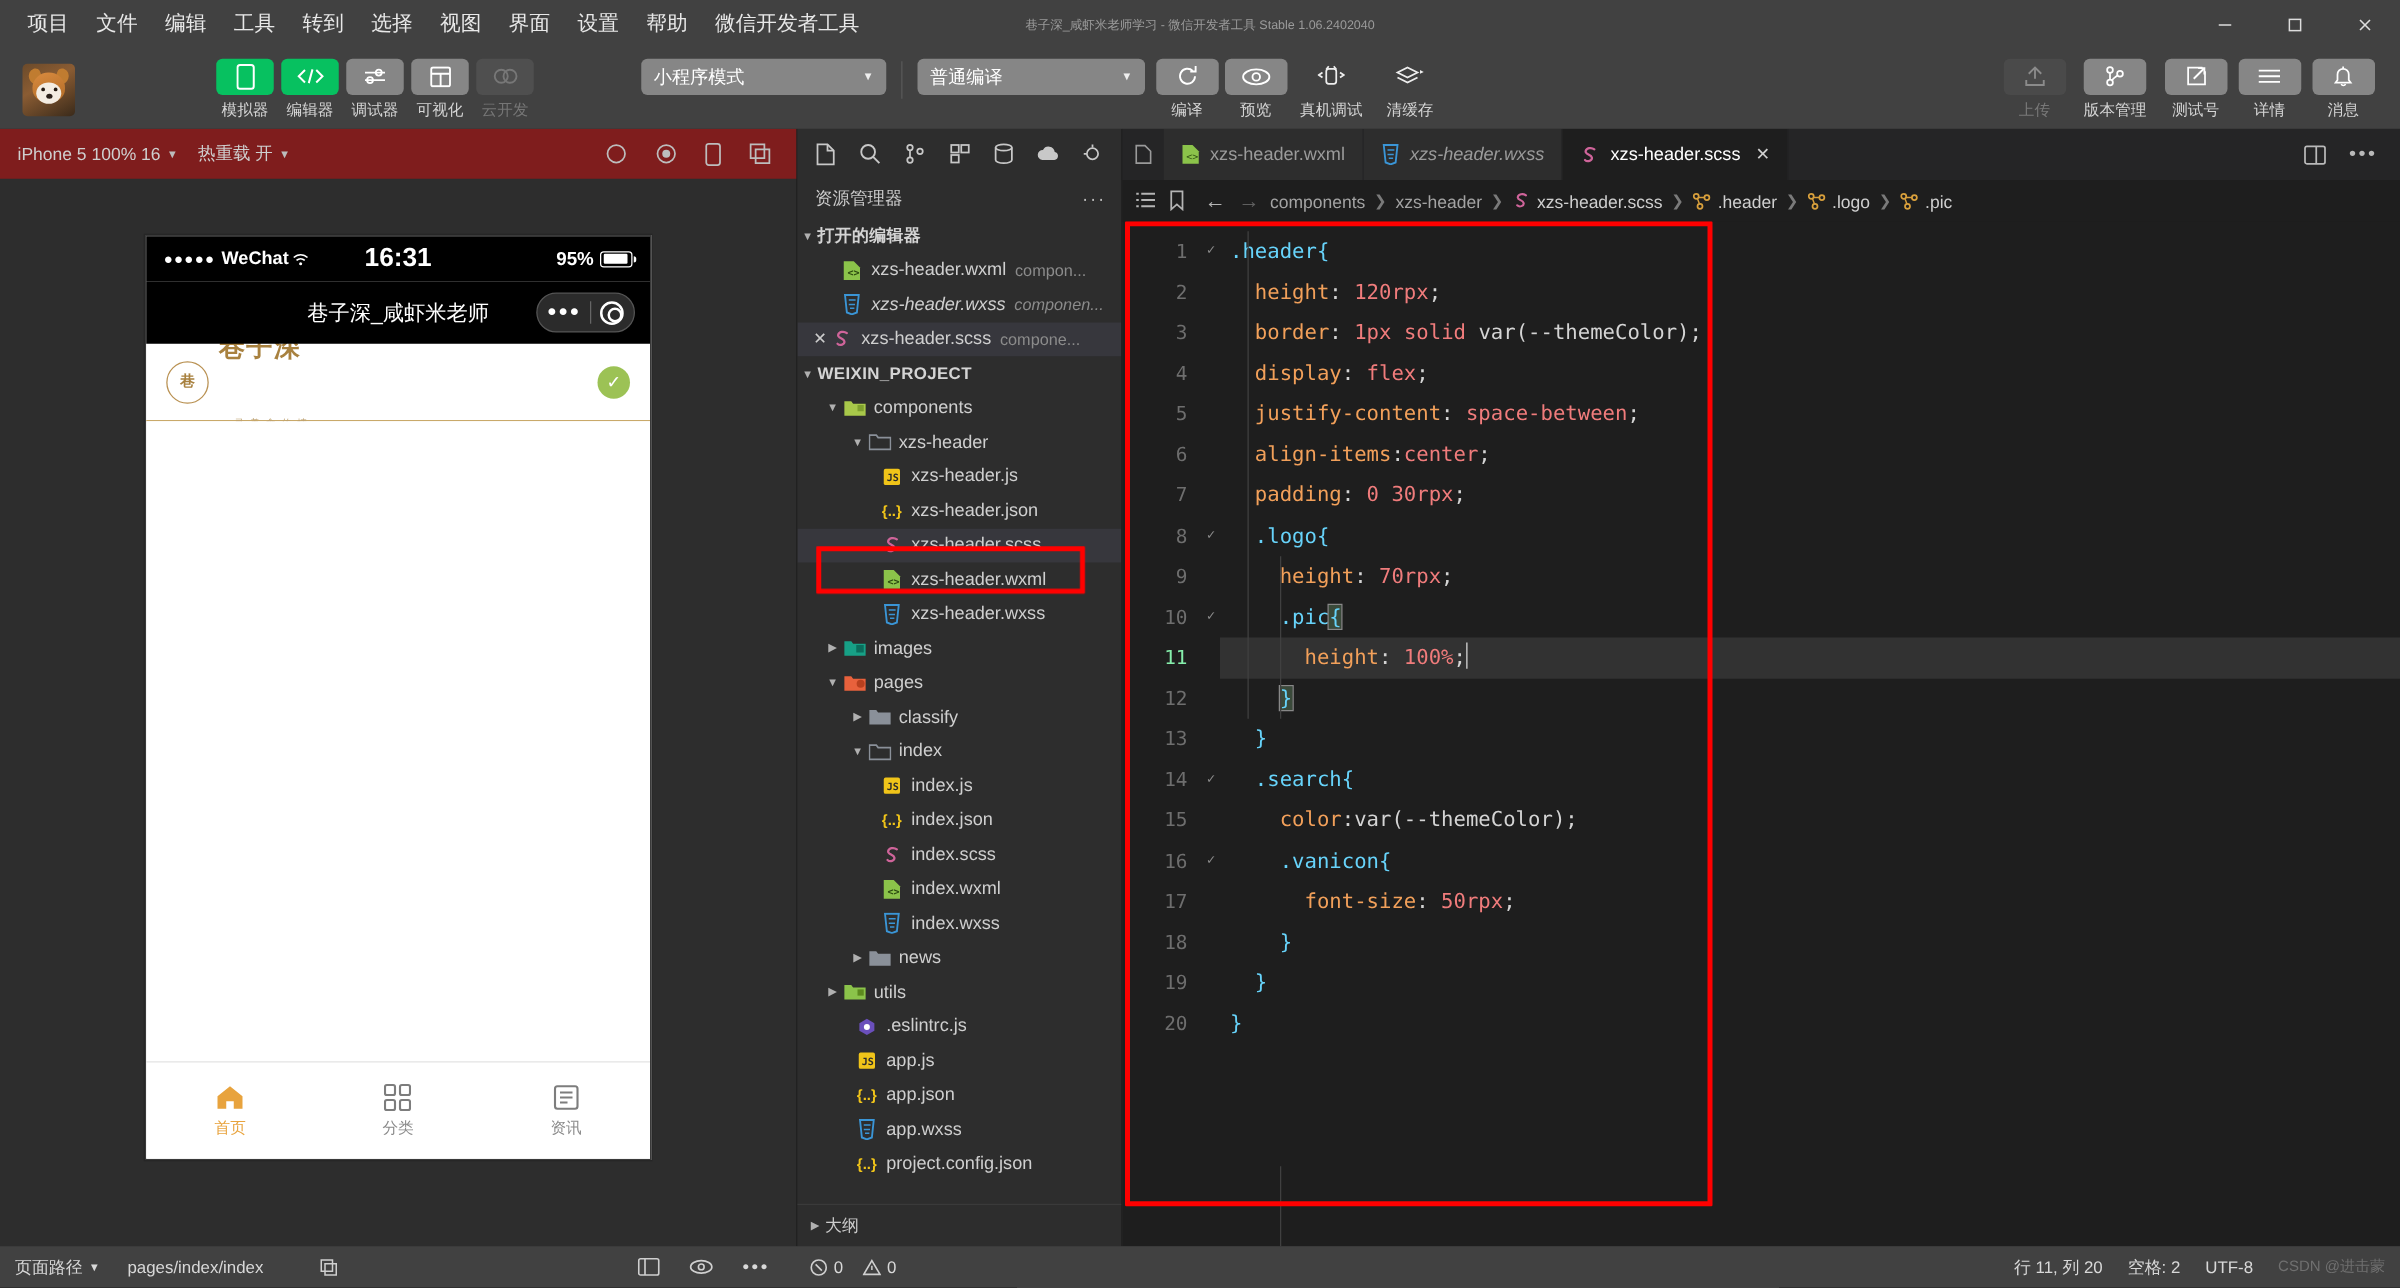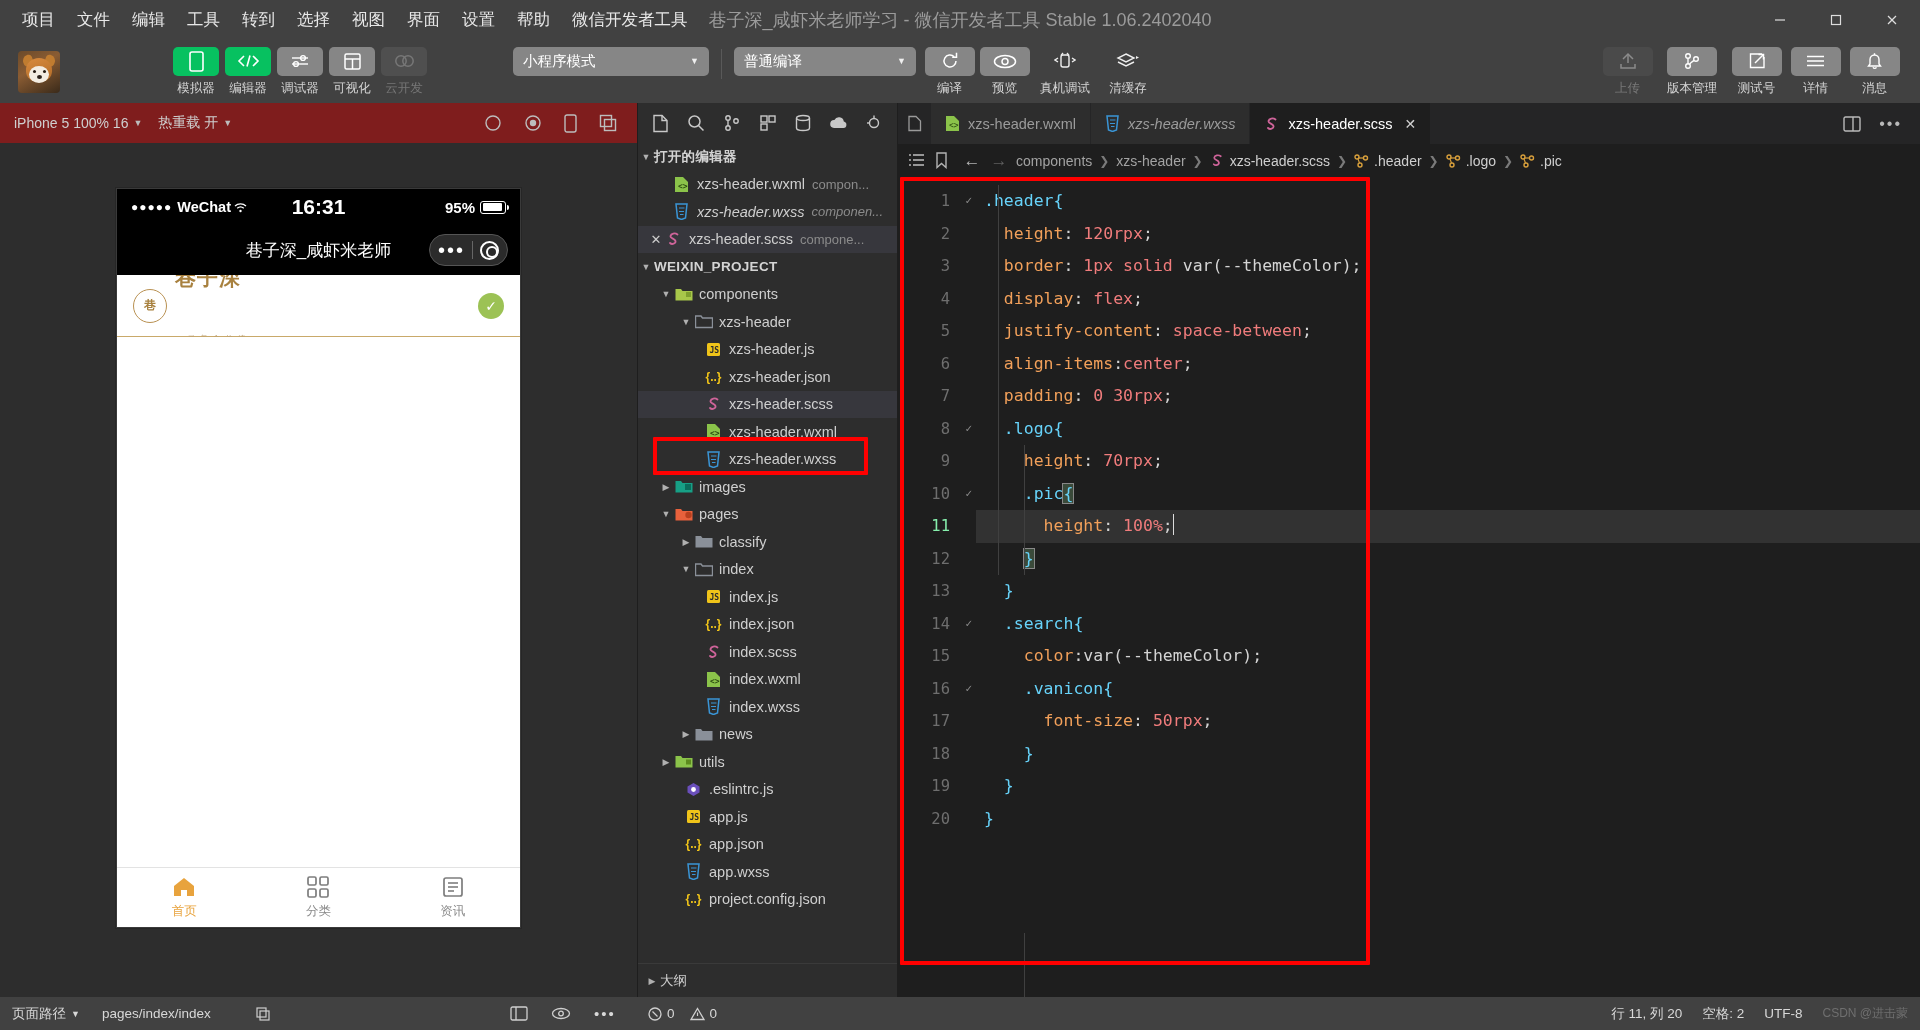--- a/index.html
+++ b/index.html
@@ -16,21 +16,21 @@
     height: 40px; background: #414141; display: flex; align-items: center;
     flex: 0 0 40px; position: relative;
   }
   .menubar .items { display: flex; align-items: center; padding-left: 12px; gap: 2px; }
   .menu-item {
     color: #e8e8e8; font-size: 16.5px; padding: 4px 10px; line-height: 1.2;
     white-space: nowrap;
   }
   .win-title {
     position: absolute; left: 0; right: 0; text-align: center;
-    color: #9b9b9b; font-size: 18px; pointer-events: none;
+    color: #9b9b9b; font-size: 10px; pointer-events: none;
   }
   .win-ctrls { margin-left: auto; display: flex; height: 40px; z-index: 2; }
   .win-btn {
     width: 56px; height: 40px; display: flex; align-items: center; justify-content: center;
     color: #d8d8d8;
   }
 
   
   .toolbar {
     height: 63px; background: #414141; flex: 0 0 63px;
@@ -147,21 +147,21 @@
   }
   .logo-txt { display:flex; flex-direction:column; line-height:1;gap:43px; }
   .logo-txt .big { color:#a8813f; font-size:21px; letter-spacing:1px; font-family:"Liberation Serif", serif; font-weight:bold;}
   .logo-txt .small { color:#bda06f; font-size:7.5px; letter-spacing:1.5px; margin-top:3px;}
   .check-circ {
     width:26px;height:26px;border-radius:50%;background:#9cc255;display:flex;align-items:center;justify-content:center;
     color:#fff; font-size:14px;
   }
   .phone-body { flex: 1 1 auto; background: #fff; }
   .phone-tabs {
-    height: 60px; background:#fff; border-top:1px solid #e3e3e3;
+    height: 78px; background:#fff; border-top:1px solid #e3e3e3;
     display:flex; align-items:center;
   }
   .ptab { flex:1; display:flex; flex-direction:column; align-items:center; gap:5px; }
   .ptab .gl { font-size:22px; line-height:1; }
   .ptab .tl { font-size:12.5px; }
   .ptab.active .tl { color:#e8a33d; }
   .ptab .tl { color:#8a8a8a; }
 
   
   .explorer { width: 260px; flex: 0 0 260px; background: #2d2d2d; display: flex; flex-direction: column;
@@ -609,20 +609,24 @@
       </span>
       <span class="ic">
         <svg width="18" height="18" viewBox="0 0 18 18">
             <circle cx="9" cy="9" r="4.5" fill="none" stroke="#c8c8c8" stroke-width="1.4"></circle>
             <line x1="9" y1="1.5" x2="9" y2="4" stroke="#c8c8c8" stroke-width="1.4"></line>
             <line x1="2" y1="9" x2="4.5" y2="9" stroke="#c8c8c8" stroke-width="1.4"></line>
           </svg>
       </span>
     </div>
 
+    <div class="exp-title">
+      <span>资源管理器</span>
+      <span class="dots">···</span>
+    </div>
 
     <div class="tree">
 
       <div class="trow">
         <span class="arrow">▼</span>
         <span class="sect-head">打开的编辑器</span>
       </div>
       <div class="trow" style="padding-left:34px;">
         <span class="ficon">
           <svg width="15" height="17" viewBox="0 0 15 17">

